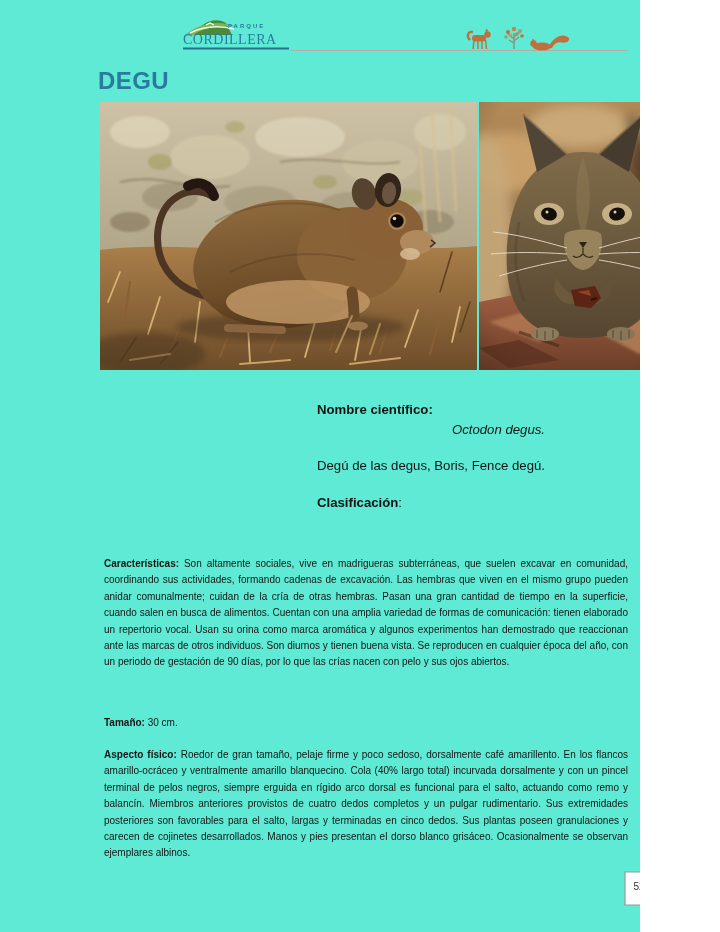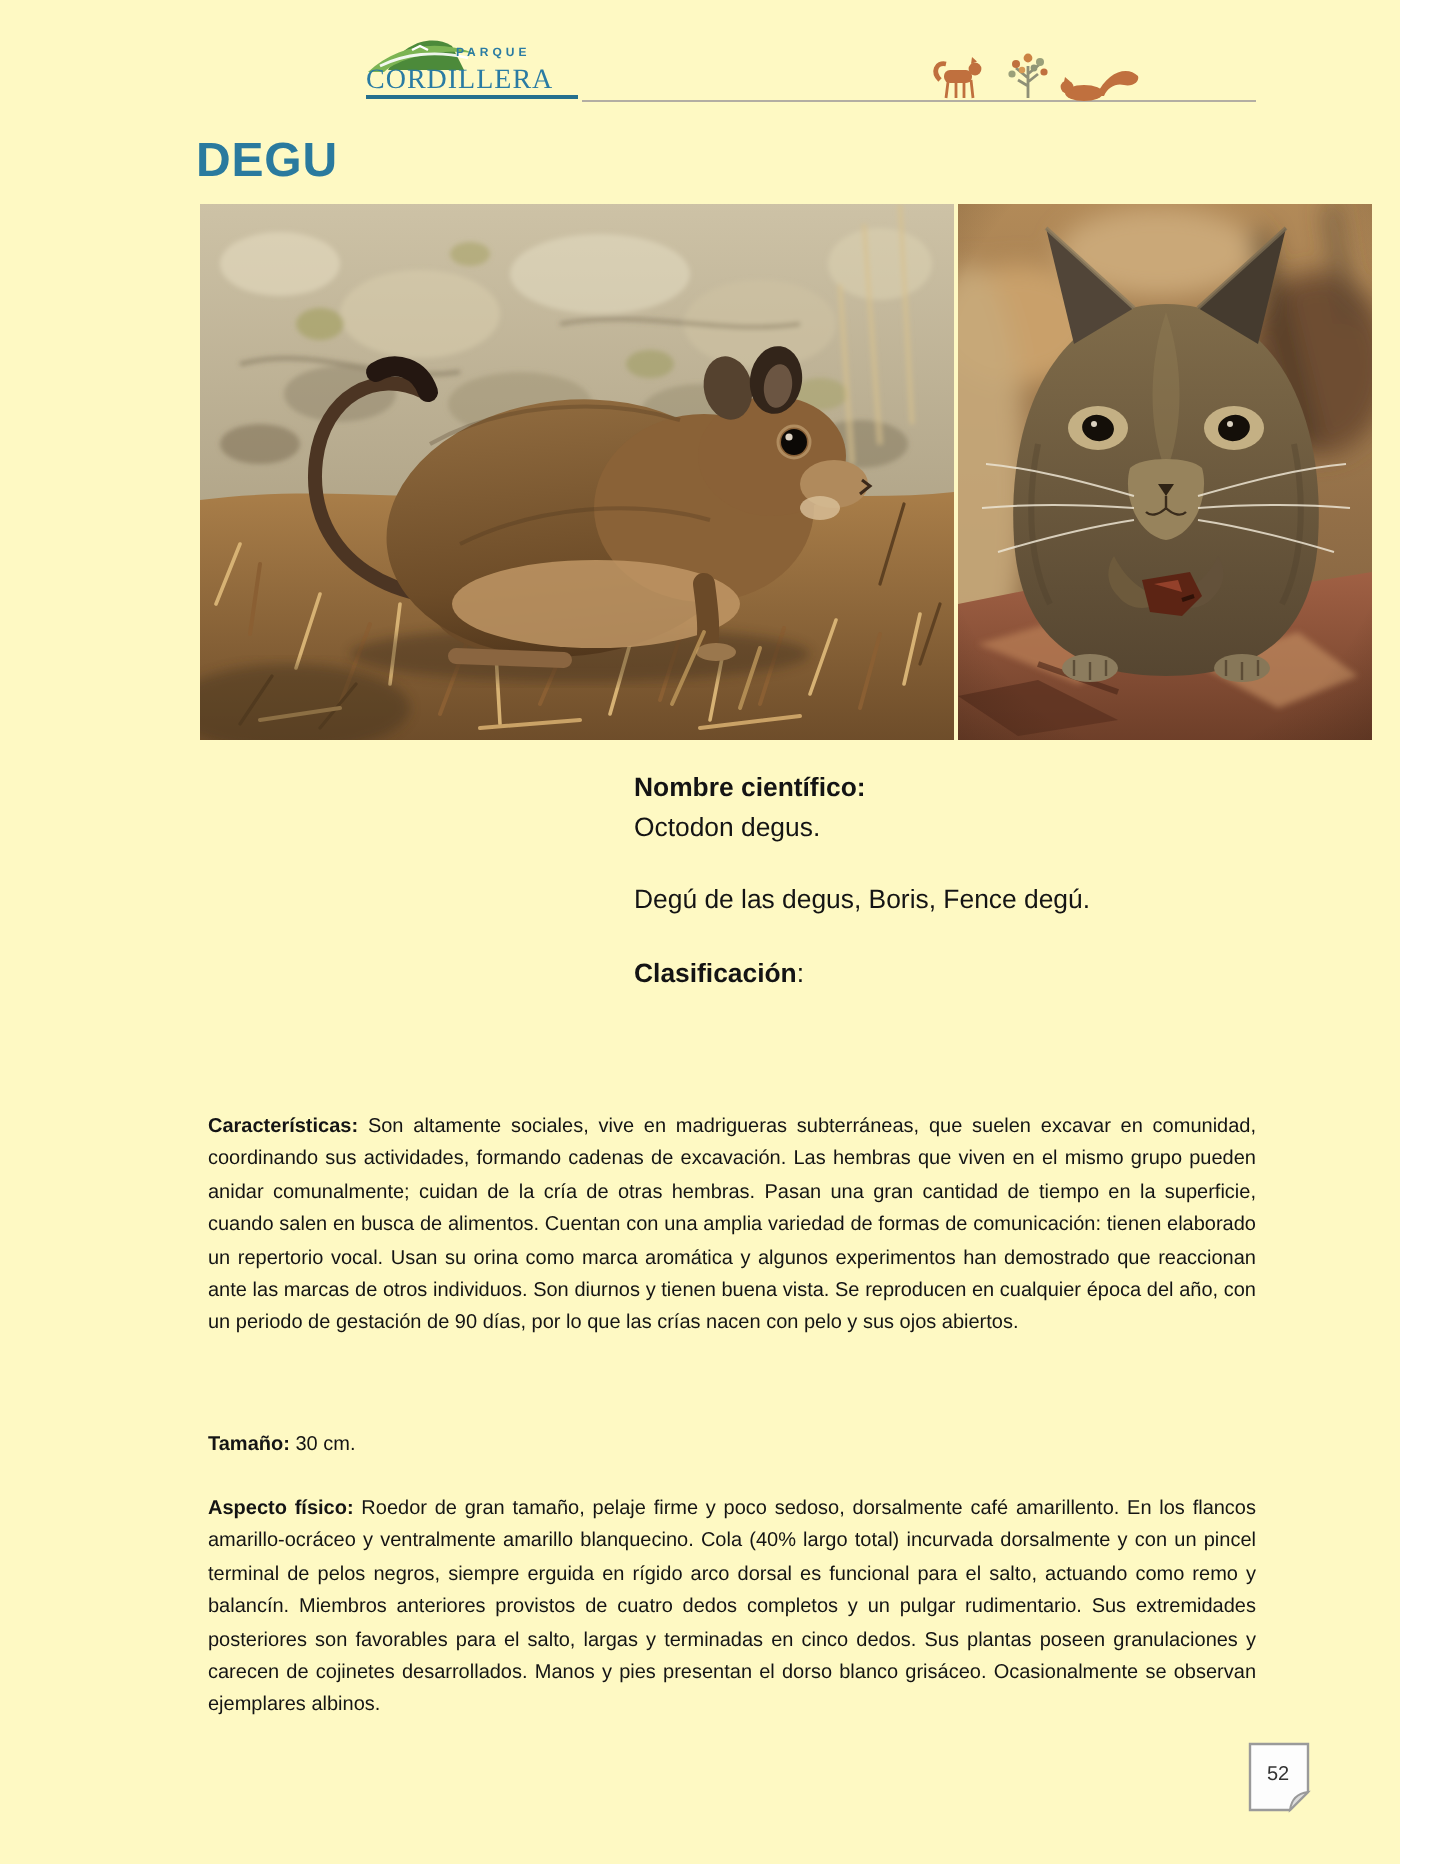--- a/index.html
+++ b/index.html
@@ -1,36 +1,36 @@
 <!DOCTYPE html>
 <html><head>
 <meta charset="utf-8">
 <style>
   html,body{margin:0;padding:0;background:#ffffff;}
-  .page{position:relative;width:700px;height:932px;background:#fef9c3;
+  .page{position:relative;width:640px;height:932px;background:#5eead4;
         font-family:"Liberation Sans",sans-serif;color:#141414;overflow:hidden;}
 
   
   .logo-svg{position:absolute;left:182px;top:11px;}
   .header-line{position:absolute;left:291px;top:50px;width:337px;height:1px;background:#b3aea3;}
   .decor-svg{position:absolute;left:462px;top:25px;}
 
   
   .title{position:absolute;left:98px;top:67px;font-size:24px;font-weight:bold;
          color:#2a7a9e;letter-spacing:.4px;}
 
   
   .photos{position:absolute;left:100px;top:102px;display:flex;gap:2px;}
   .photos svg{display:block;}
 
   
   .info{position:absolute;left:317px;top:384px;font-size:13.2px;line-height:19.5px;}
   .ig{margin-bottom:17px;}
-  .ig .lbl{font-weight:bold;}
-  .sci{}
+  .ig .lbl{font-weight:bold;margin-top:16px;}
+  .sci{font-style:italic;text-align:right;}
 
   
   .para{position:absolute;left:104px;width:524px;font-size:10px;line-height:16.4px;
         text-align:justify;}
   .para .lbl{font-weight:bold;}
   #p-carac{top:546px;}
   #p-tam{top:705px;}
   #p-asp{top:737px;}
 
   

